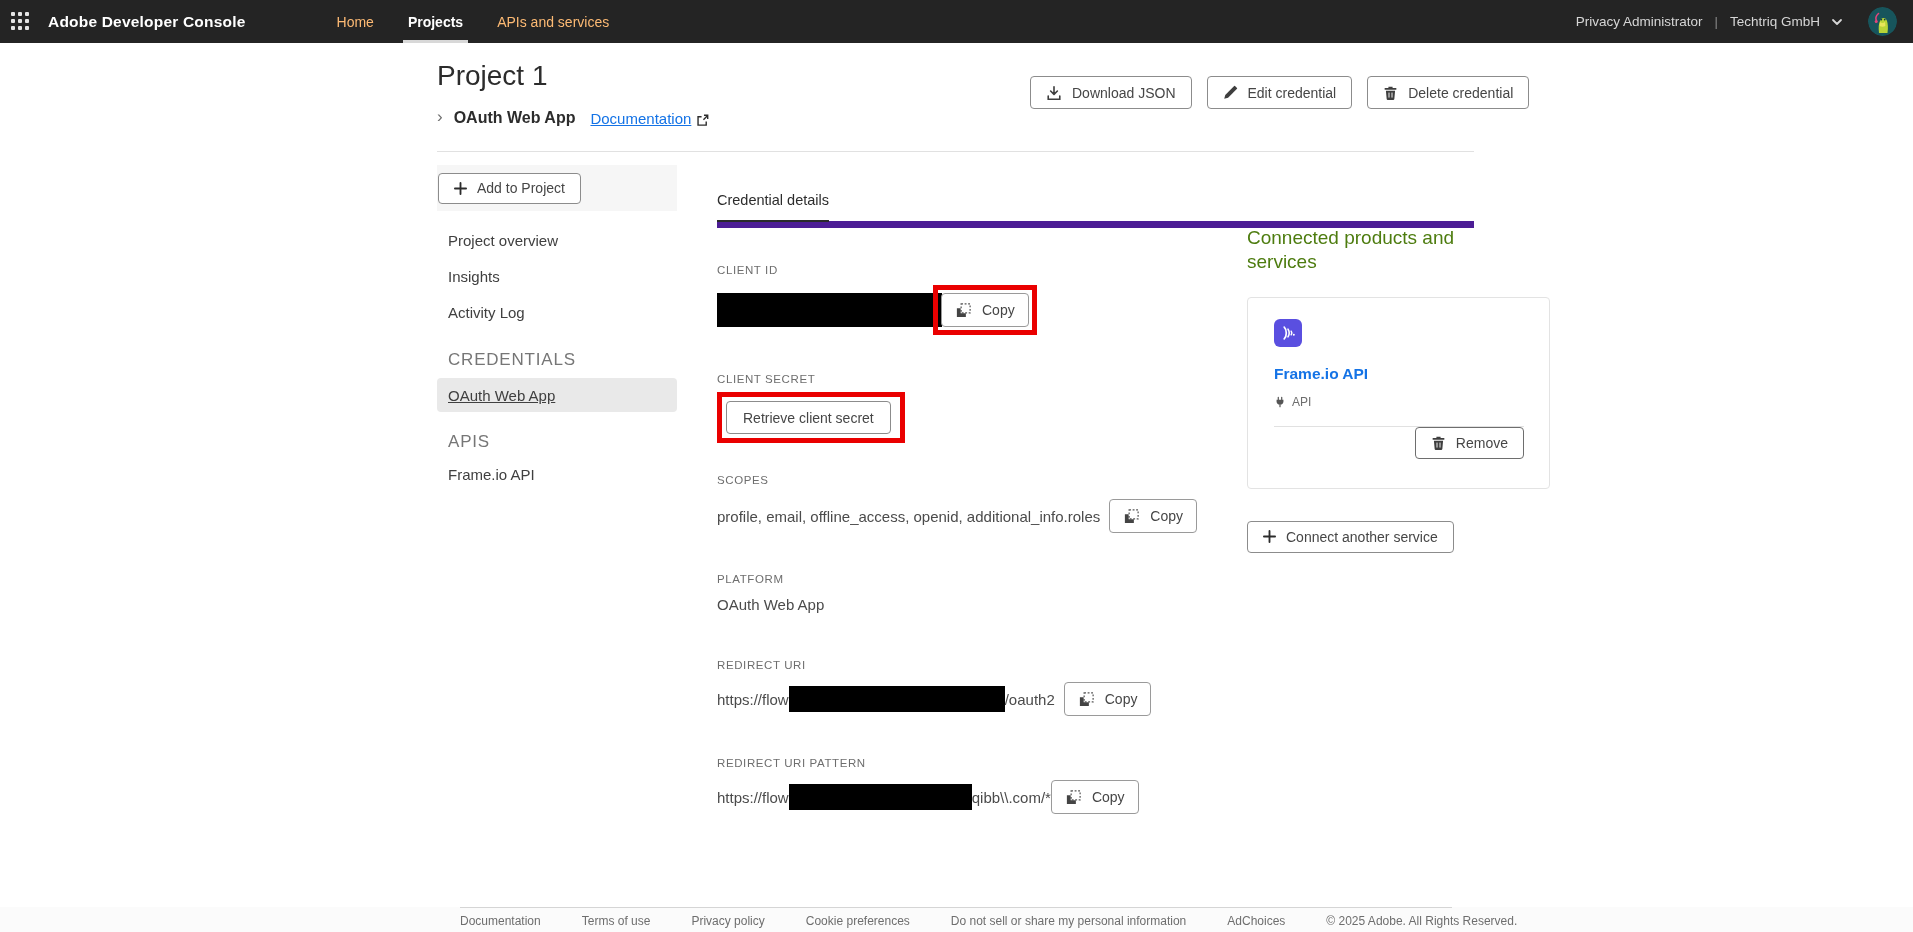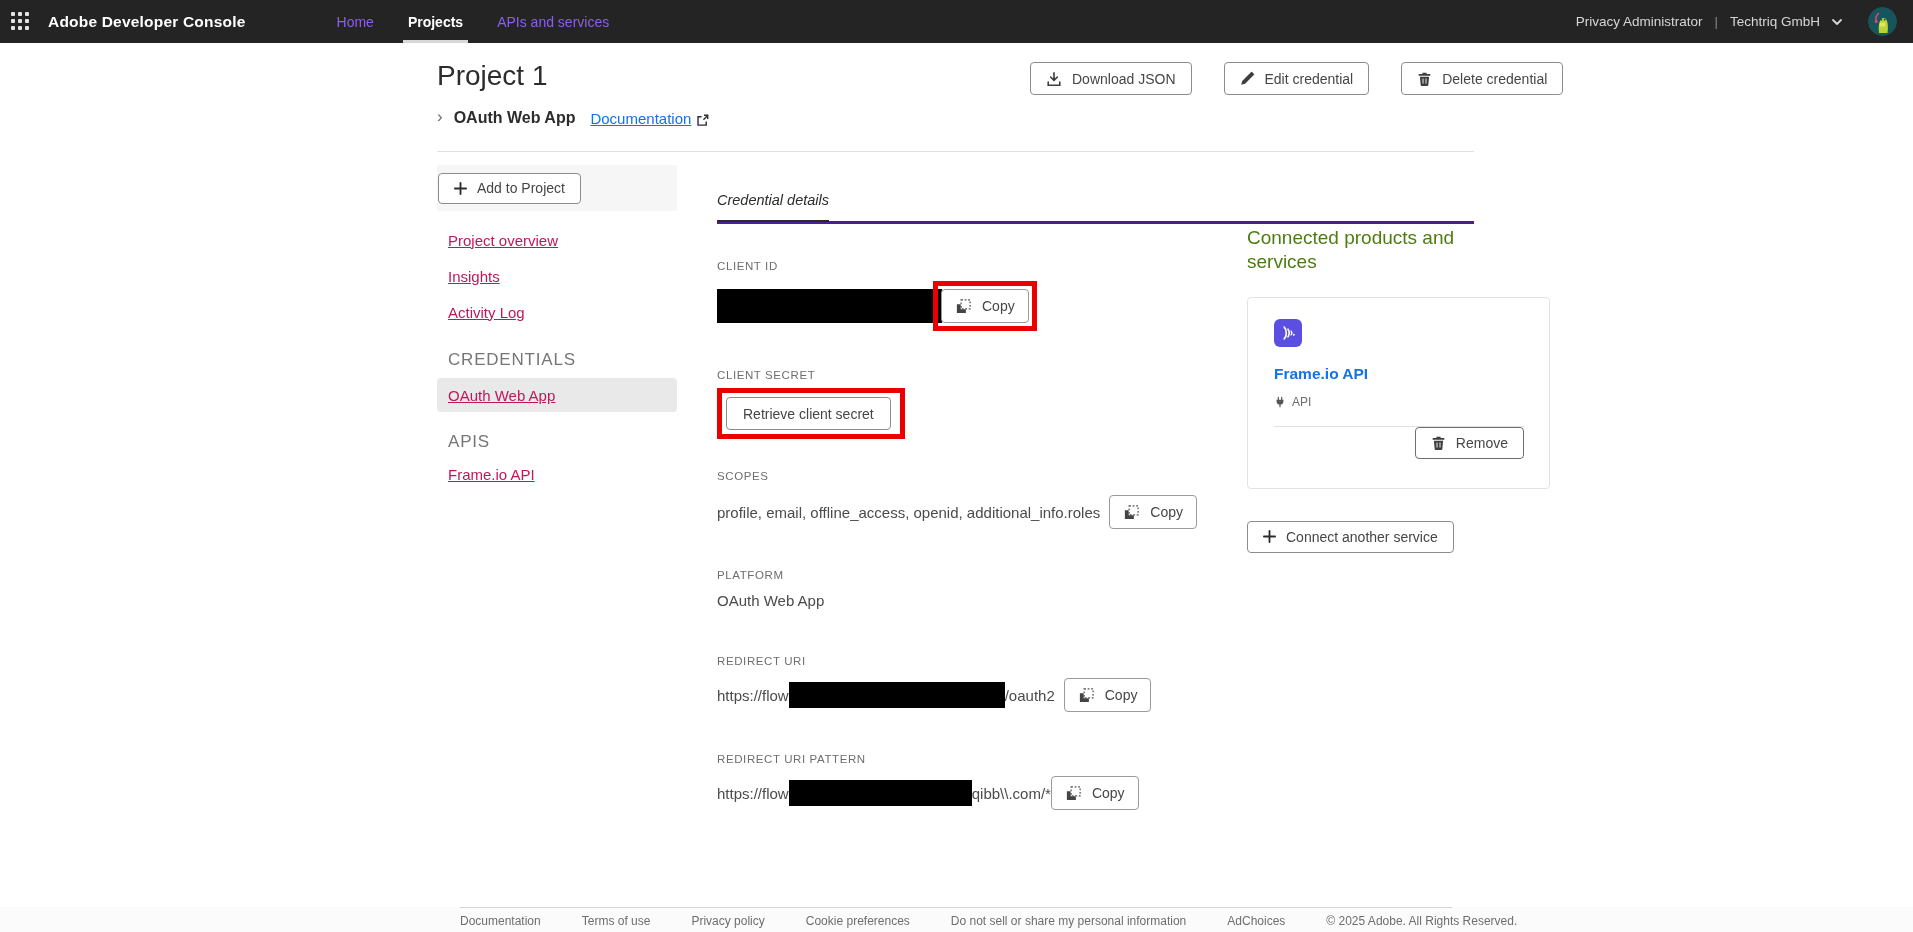--- a/index.html
+++ b/index.html
@@ -6,61 +6,61 @@
   html,body { background:#fff; }
   body { font-family:"Liberation Sans", sans-serif; color:#4b4b4b; }
   #app { position:relative; width:1913px; height:932px; background:#fff; overflow:hidden; }
 
   
   .topbar { position:absolute; top:0; left:0; width:100%; height:43px; background:#242424;
             display:flex; align-items:center; }
   .grid-btn { width:40px; height:43px; display:flex; align-items:center; justify-content:center; cursor:pointer; }
   .app-title { color:#fff; font-weight:bold; font-size:15.5px; letter-spacing:.2px; margin-left:8px; }
   .topnav { display:flex; margin-left:74px; height:43px; }
-  .topnav .nav-item { position:relative; color:#8b5cf6; font-size:14px; height:43px;
+  .topnav .nav-item { position:relative; color:#fdba74; font-size:14px; height:43px;
                       display:flex; align-items:center; padding:0 17px; cursor:pointer; }
   .topnav .nav-item.active { color:#fff; font-weight:bold; }
   .topnav .nav-item.active::after { content:""; position:absolute; left:12px; right:12px; bottom:0;
                       height:3px; background:#d8d8d8; }
   .topbar-right { margin-left:auto; display:flex; align-items:center; padding-right:16px; }
   .user-name, .org-name { color:#d6d6d6; font-size:13.5px; }
   .topbar-sep { color:#8a8a8a; font-size:13px; margin:0 12px; }
   .org-chevron { margin-left:10px; display:flex; }
   .avatar { width:29px; height:29px; border-radius:50%; margin-left:24px; overflow:hidden; cursor:pointer; }
 
   
   .page-title { position:absolute; left:437px; top:60px; font-size:28px; font-weight:normal; color:#2c2c2c; }
   .breadcrumb { position:absolute; left:437px; top:108px; display:flex; align-items:center; }
   .crumb-chevron { color:#6e6e6e; font-size:17px; margin-right:11px; transform:translateY(-1px); }
   .crumb-label { font-size:16px; font-weight:bold; color:#2c2c2c; }
   .doc-link { font-size:15px; color:#1473e6; text-decoration:underline; margin-left:15px; cursor:pointer; }
   .doc-ext-icon { margin-left:5px; display:inline-flex; transform:translateY(2px); }
   .header-divider { position:absolute; left:437px; top:151px; width:1037px; height:1px; background:#e1e1e1; }
 
-  .header-actions { position:absolute; left:1030px; top:62px; display:flex; gap:32px;border-radius:13px; }
+  .header-actions { position:absolute; left:1030px; top:76px; display:flex; gap:15px;border-radius:13px; }
   .btn { display:inline-flex; align-items:center; gap:10px; background:#fff; border:1.5px solid #8c8c8c;
          border-radius:4px; color:#464646; font-size:14px; height:33px; padding:0 15px; cursor:pointer;
          white-space:nowrap; }
   .btn svg { flex:0 0 auto; }
 
   
   .sidebar { position:absolute; left:437px; top:165px; width:240px; }
   .sidebar-top-strip { background:#f6f6f6; height:46px; display:flex; align-items:center; }
   .add-btn { height:31px; margin-left:1px; }
   .side-list { list-style:none; padding-top:11px; }
   .side-item { height:36px; display:flex; align-items:center; padding-left:11px; font-size:15px;
-               color:#be185d; cursor:pointer; border-radius:4px;text-decoration:underline; }
+               color:#404040; cursor:pointer; border-radius:4px; }
   .side-section { height:28px; margin-top:16px; display:flex; align-items:center; padding-left:11px;
                   font-size:17px; letter-spacing:.8px; color:#767676; }
   .side-item.selected { background:#e9e9e9; height:34px; margin-top:4px; }
   .side-item.selected span { text-decoration:underline; }
 
   
   .main-col { position:absolute; left:717px; top:185px; width:757px; }
-  .tabs { border-bottom:3px solid #4c1d95; padding-top:6px;font-style:italic; }
+  .tabs { border-bottom:7px solid #4c1d95; padding-top:6px; }
   .tab { display:inline-block; font-size:14.5px; color:#2c2c2c; padding-bottom:12px;
          border-bottom:2.5px solid #2a2a2a; margin-bottom:-1px; cursor:pointer; }
   .field-label { font-size:11.5px; letter-spacing:.6px; color:#6e6e6e; }
   .value-row { display:flex; align-items:center; }
   .redacted { background:#000; display:inline-block; }
   .copy-btn { height:34px; padding:0 13px; border:1.5px solid #9a9a9a; }
   .red-box { border:5px solid #ea0000; display:inline-flex; align-items:center; }
 
   .lbl-client-id { margin-top:36px; }
   .row-client-id { margin-top:9px; }

